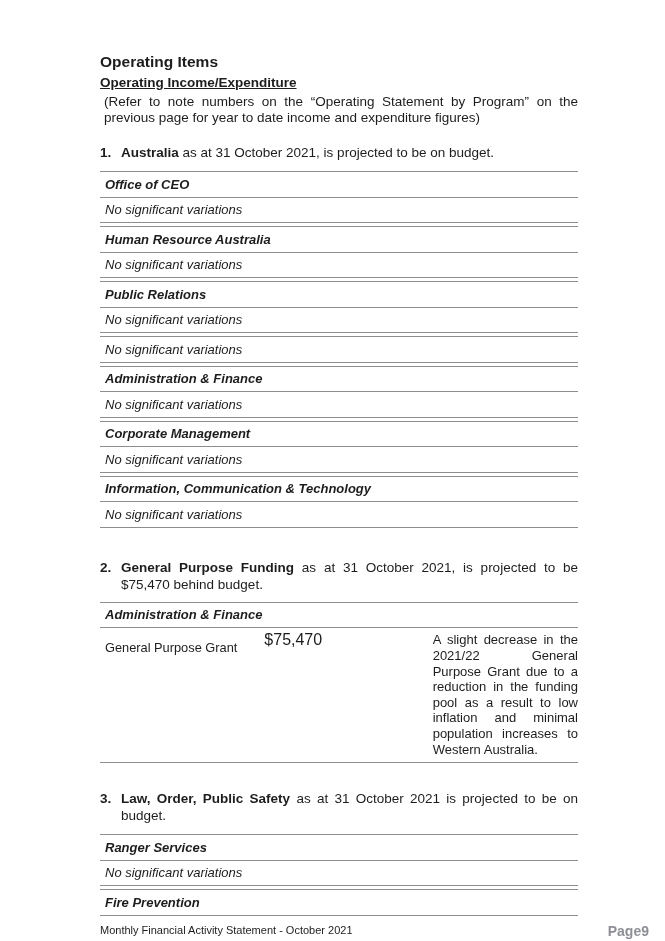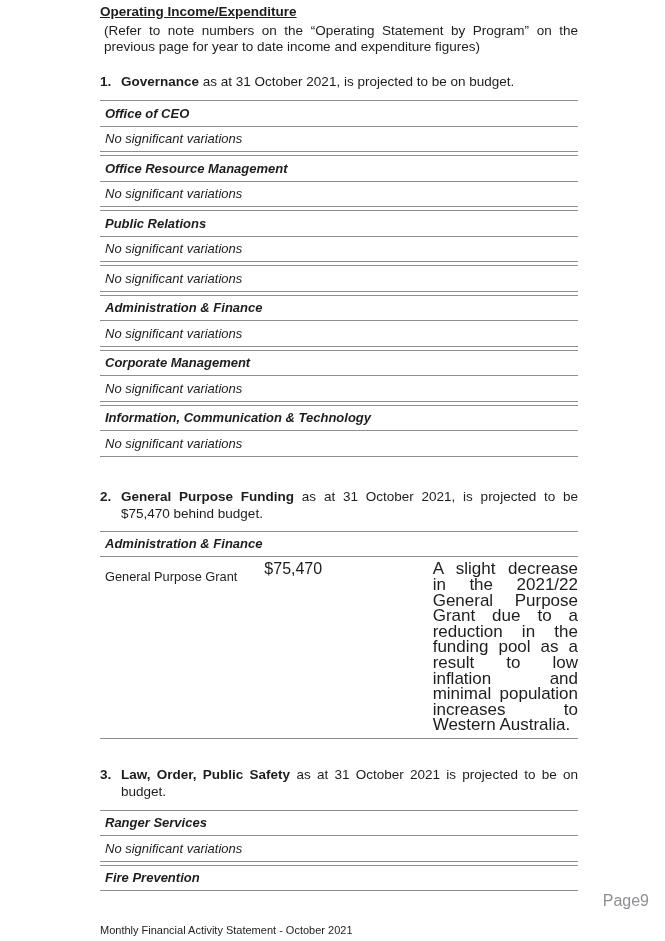--- a/index.html
+++ b/index.html
@@ -63,65 +63,66 @@
     font-style: italic;
   }
   .cat-cell { font-weight: bold; font-style: italic; }
 
   .detail-table { border-bottom: 1.5px solid #8d8d8d; }
   .detail-table tr { border-top: 1.5px solid #8d8d8d; }
   .detail-table td { vertical-align: top; }
   .detail-table .cat-cell { padding: 4.5px 4px 4.5px 5px; font-size: 13px; line-height: 15.5px; }
   td.item-cell   { width: 157px; padding: 12px 4px 5px 5px; font-size: 12.8px; line-height: 15.6px; }
   td.amount-cell { width: 55px;  padding: 4px 0 5px 5px;  font-size: 16px; line-height: 15.6px; }
-  td.desc-cell   { padding: 4px 0 5px 14px; font-size: 17px; line-height: 15.6px; text-align: justify; }
+  td.desc-cell   { padding: 4px 0 5px 14px; font-size: 13px; line-height: 15.6px; text-align: justify; }
 
   .footer-text {
     position: absolute;
     left: 100px;
     top: 924px;
     font-size: 11px;
   }
   .page-number {
     position: absolute;
     right: 16px;
-    top: 892px;
-    font-size: 16px;
-    font-weight: normal;
+    top: 923px;
+    font-size: 14px;
+    font-weight: bold;
     color: #8e8f96;
   }
 </style>
 </head>
 <body>
 
 <div class="page">
   <div class="content">
 
+    <div class="doc-title">Operating Items</div>
     <div class="doc-subtitle">Operating Income/Expenditure</div>
     <p class="intro">(Refer to note numbers on the “Operating Statement by Program” on the previous page for year to date income and expenditure figures)</p>
 
     <div class="sec-heading" id="sec1-heading">
-      <span class="sec-num">1.</span><span class="sec-name">Governance</span><span> as at 31 October 2021, is projected to be on budget.</span>
+      <span class="sec-num">1.</span><span class="sec-name">Australia</span><span> as at 31 October 2021, is projected to be on budget.</span>
     </div>
 
     <div id="sec1-tables">
       <table class="var-table">
         <tbody>
             <tr>
               <td class="cat-cell">Office of CEO</td>
             </tr>
         <tr>
               <td>No significant variations</td>
             </tr>
       </tbody>
         </table>
       <table class="var-table">
         <tbody>
             <tr>
-              <td class="cat-cell">Office Resource Management</td>
+              <td class="cat-cell">Human Resource Australia</td>
             </tr>
         <tr>
               <td>No significant variations</td>
             </tr>
       </tbody>
         </table>
       <table class="var-table">
         <tbody>
             <tr>
               <td class="cat-cell">Public Relations</td>

